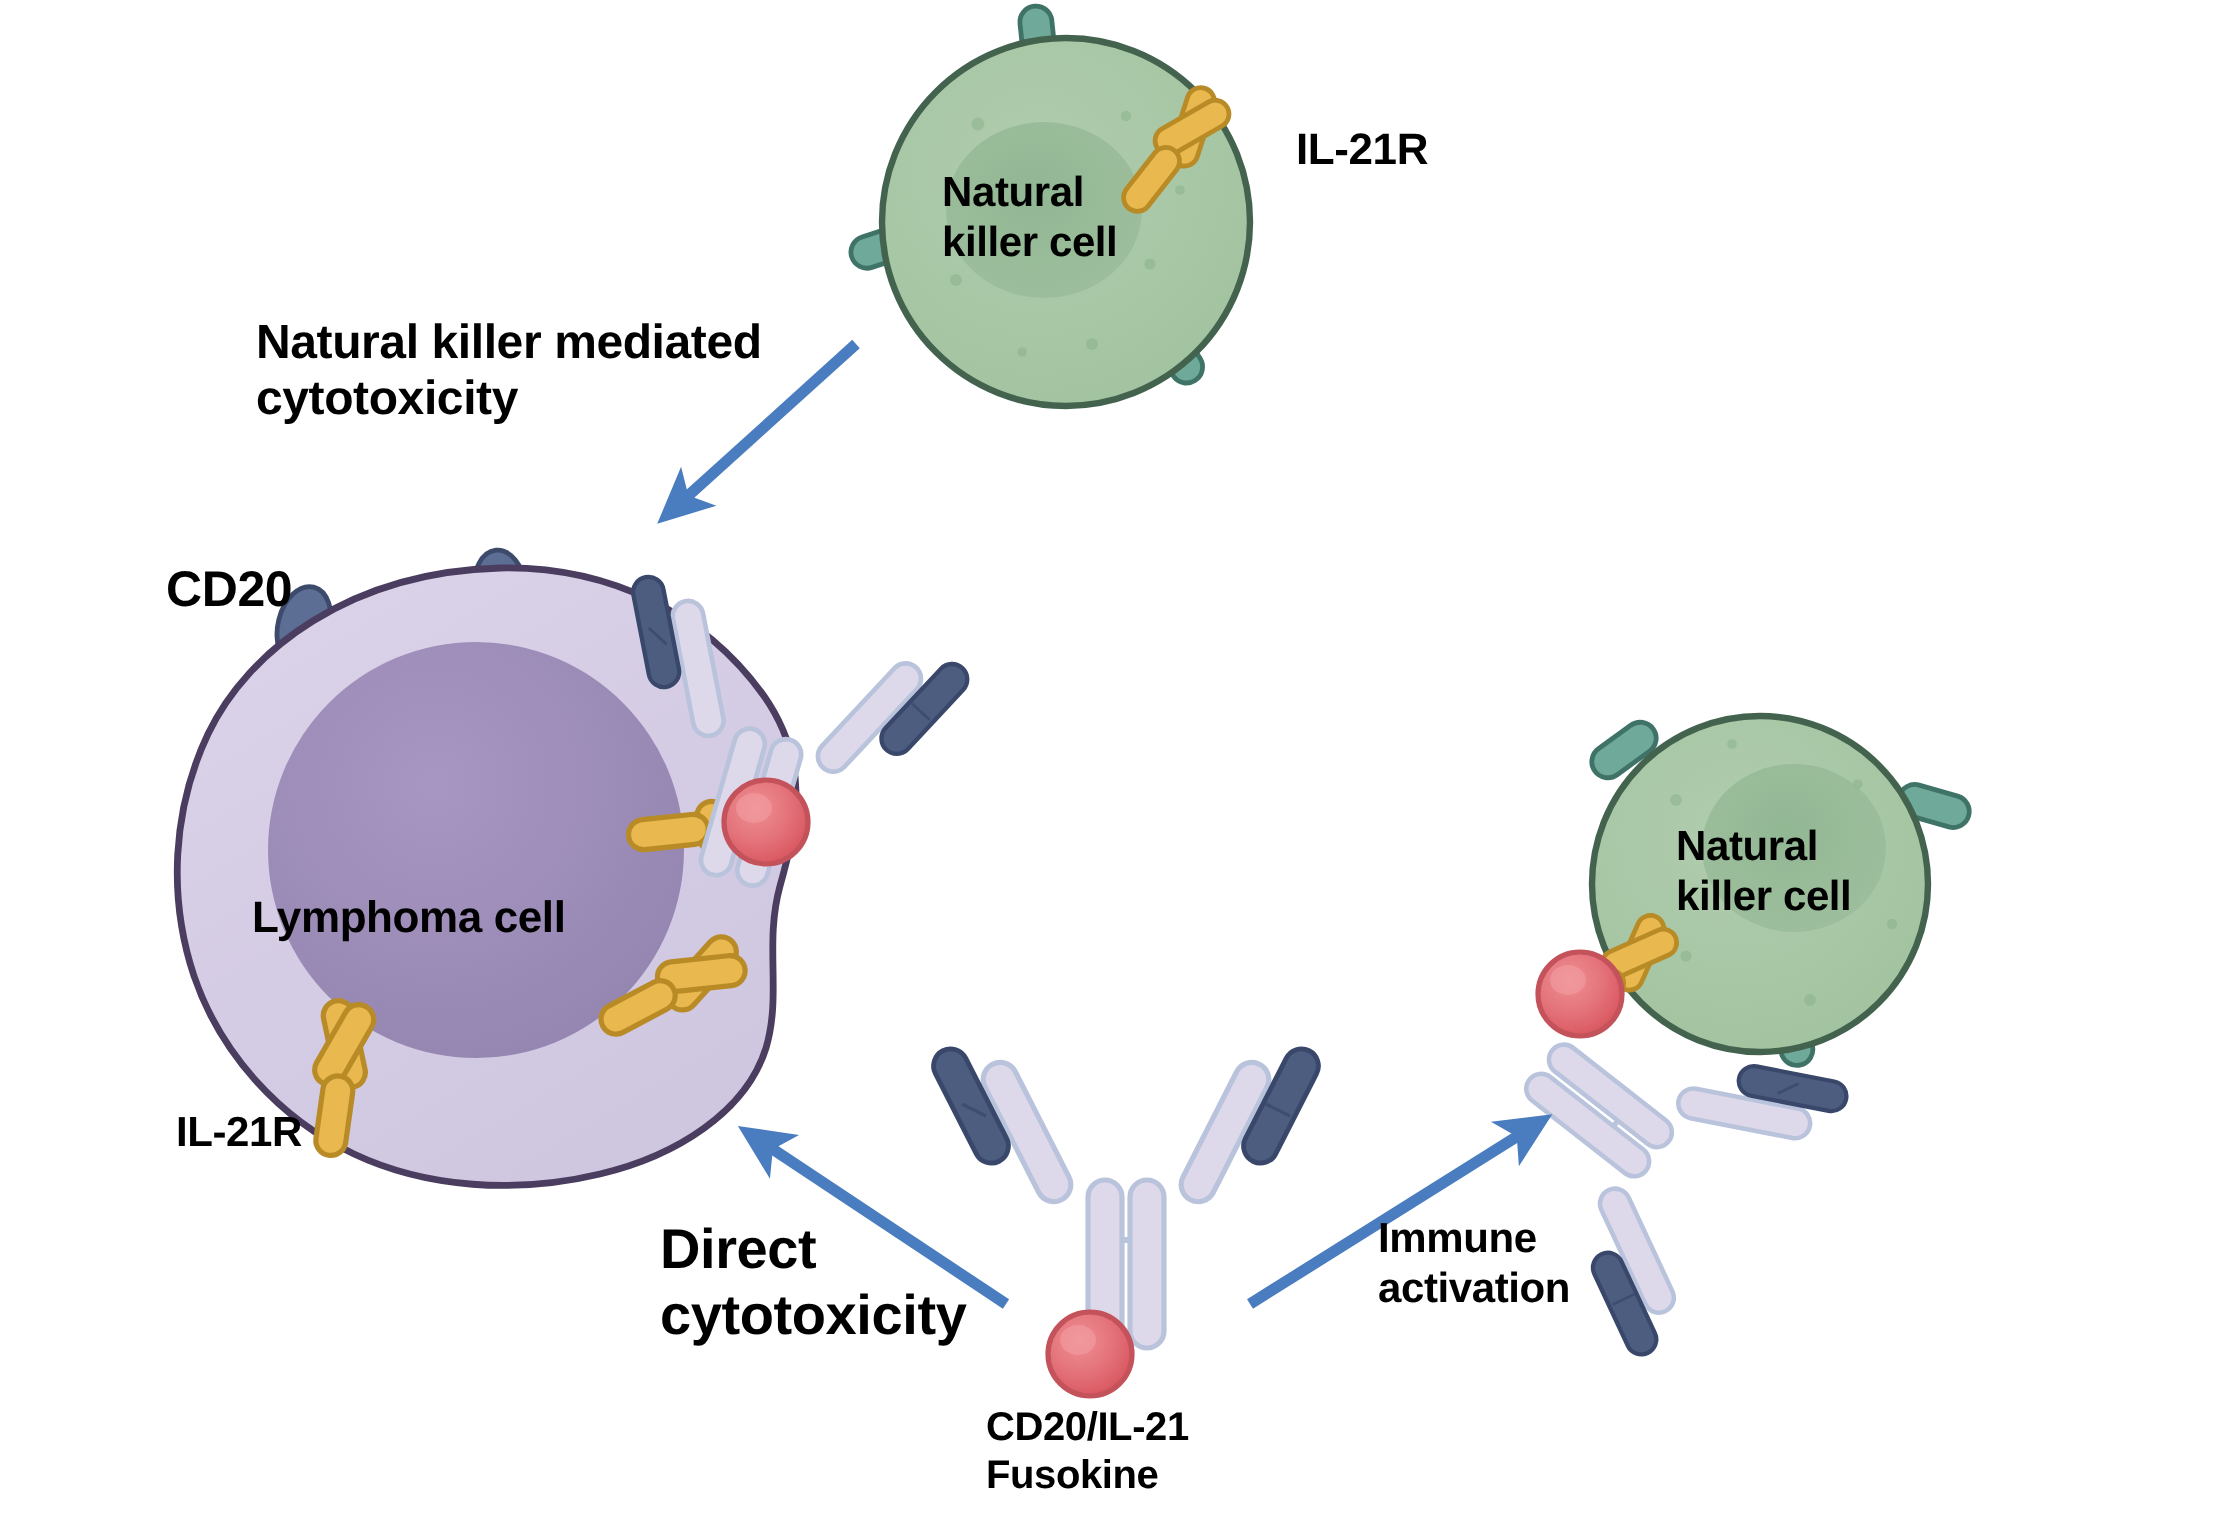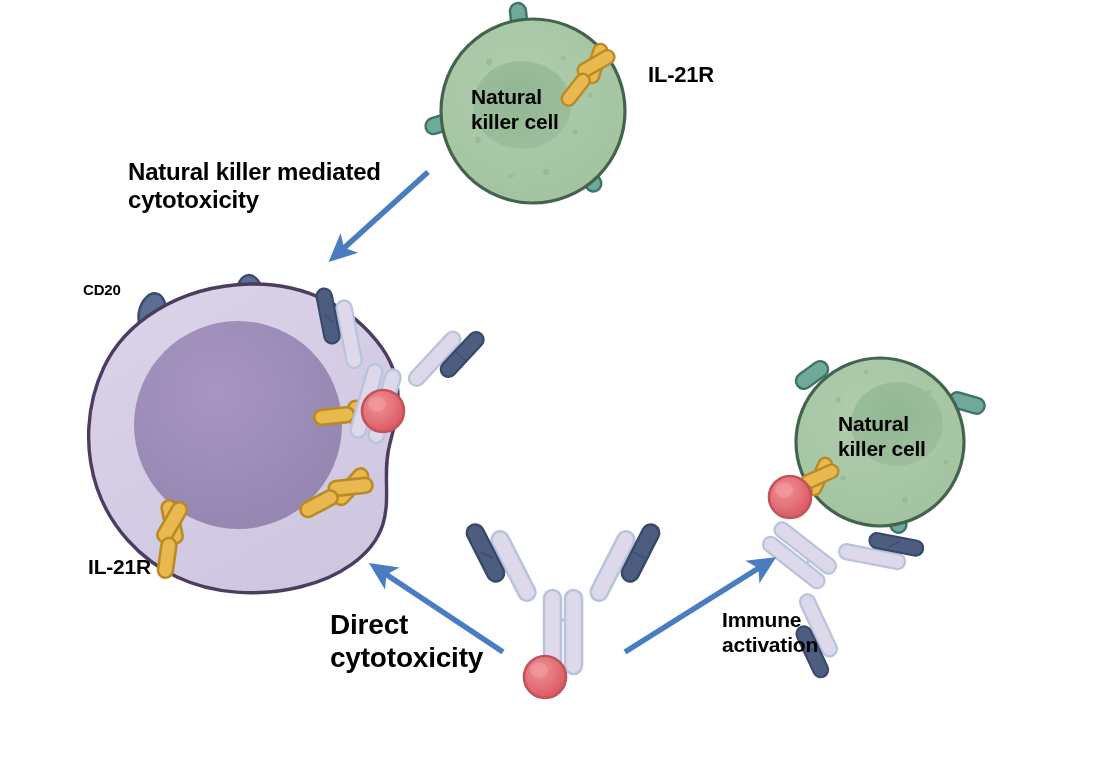--- a/index.html
+++ b/index.html
@@ -31,25 +31,25 @@
     color: #000000;
     white-space: pre;
     line-height: 1.18;
     letter-spacing: -0.2px;
   }
   .lbl.center { text-align: left; }
   .lbl.left   { text-align: right; }
 
   .t-nkmc   { left: 128px; top: 158px; width: 300px; font-size: 24px; }
   .t-il21r-top { left: 648px; top: 62px; font-size: 22px; }
-  .t-cd20   { left: 83px;  top: 281px; font-size: 15px; }
+  .t-cd20   { left: 83px;  top: 281px; font-size: 25px; }
   .t-lymph  { left: 126px; top: 446px; font-size: 22px; }
   .t-il21r-lc { left: 88px; top: 555px; font-size: 21px; }
   .t-direct { left: 330px; top: 608px; width: 160px; font-size: 28px; }
-  .t-immune { left: 722px; top: 608px; width: 150px; font-size: 21px; }
+  .t-immune { left: 689px; top: 608px; width: 150px; font-size: 21px; }
   .t-fus    { left: 493px; top: 703px; width: 180px; font-size: 20px; }
   .t-nk2    { left: 838px; top: 412px; width: 130px; font-size: 21px; }
 </style>
 </head>
 <body>
 
 <div id="canvas">
 
   <svg id="scene" viewBox="0 0 1119 766" xmlns="http://www.w3.org/2000/svg">
     <defs>
@@ -196,24 +196,27 @@
 
     <line x1="428" y1="172" x2="334" y2="257" stroke="#4a7cc0" stroke-width="5.6" marker-end="url(#arrowhead)"></line>
     <line x1="503" y1="652" x2="375" y2="567" stroke="#4a7cc0" stroke-width="5.6" marker-end="url(#arrowhead)"></line>
     <line x1="625" y1="652" x2="770" y2="561" stroke="#4a7cc0" stroke-width="5.6" marker-end="url(#arrowhead)"></line>
   </svg>
 
   <div class="lbl center t-nkmc">Natural killer mediated
 cytotoxicity</div>
   <div class="lbl left   t-il21r-top">IL-21R</div>
   <div class="lbl left   t-cd20">CD20</div>
+  <div class="lbl left   t-lymph">Lymphoma cell</div>
   <div class="lbl left   t-il21r-lc">IL-21R</div>
   <div class="lbl center t-direct">Direct
 cytotoxicity</div>
   <div class="lbl center t-immune">Immune
 activation</div>
+  <div class="lbl center t-fus">CD20/IL-21
+Fusokine</div>
   <div class="lbl center t-nk2">Natural
 killer cell</div>
 
   <div class="lbl center" style="left:471px; top:85px; width:126px; font-size:21px;">Natural
 killer cell</div>
 
 </div>
 
 </body></html>

